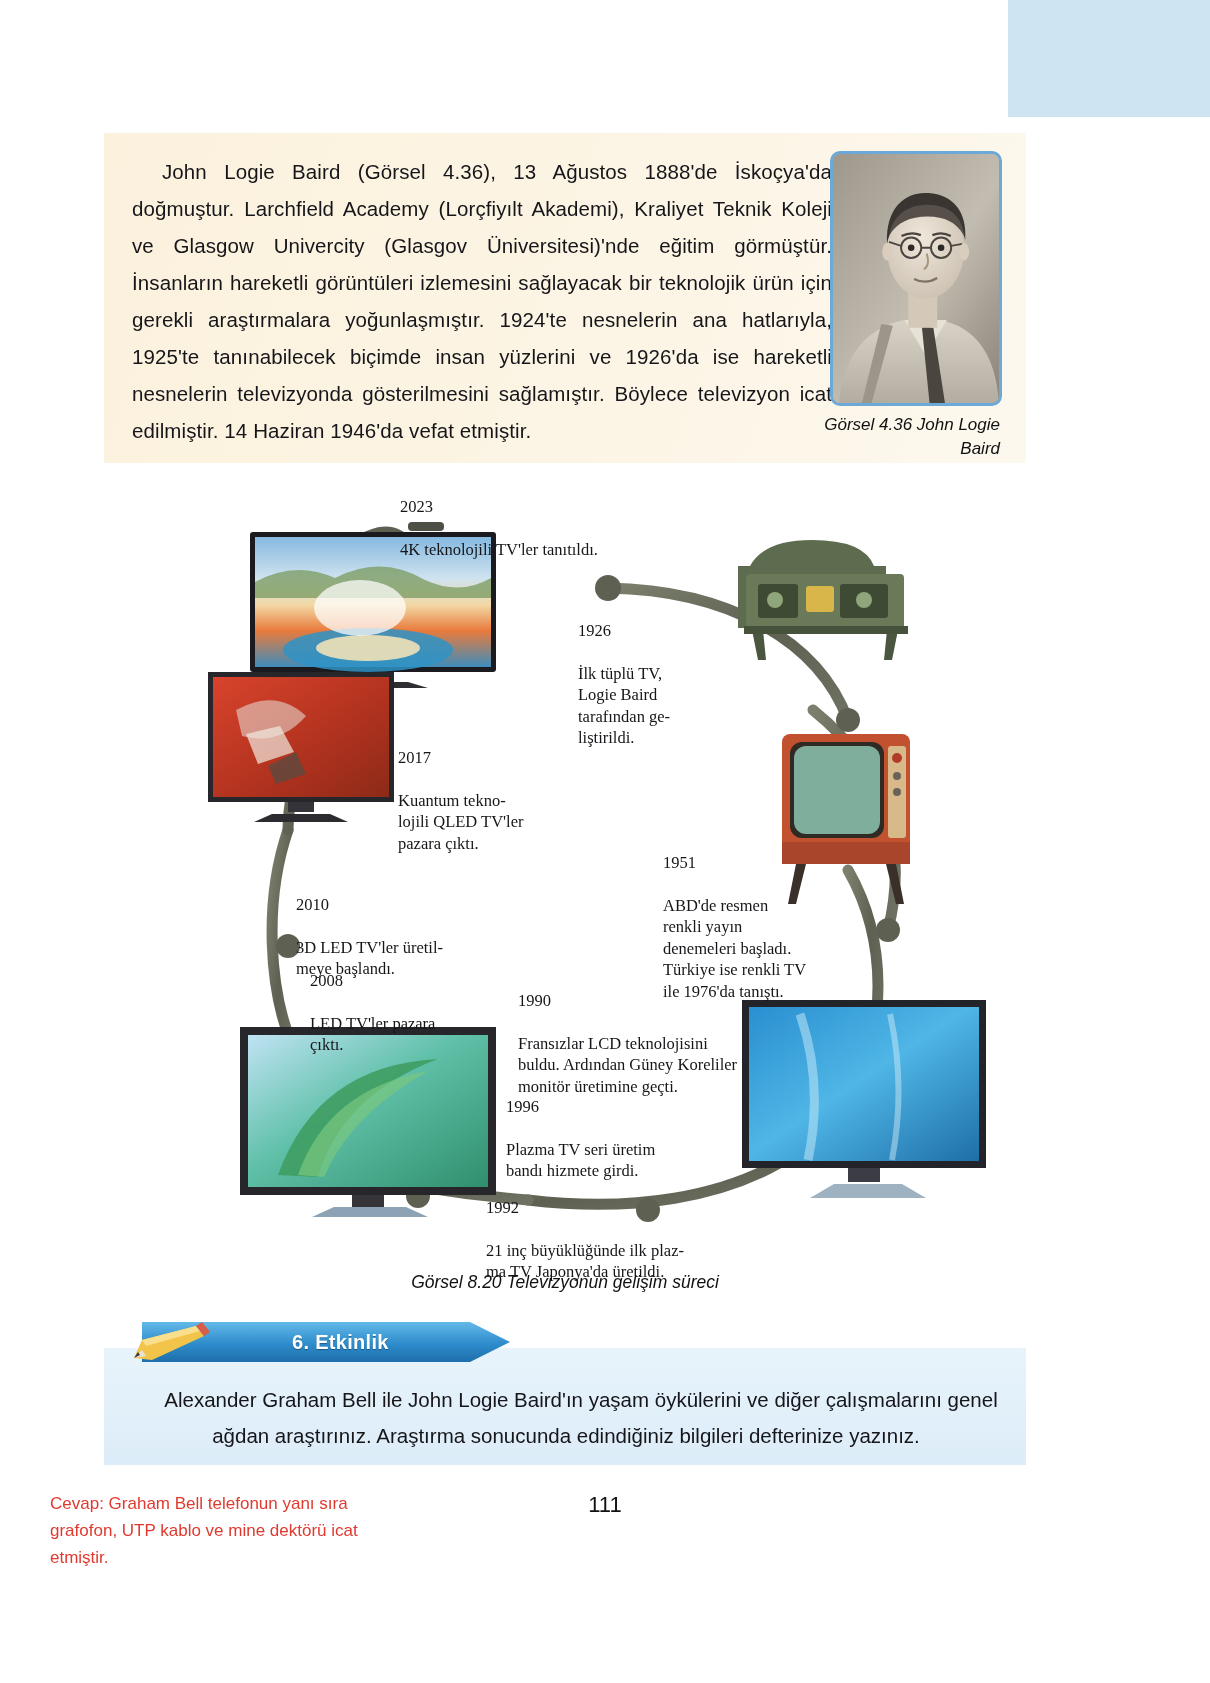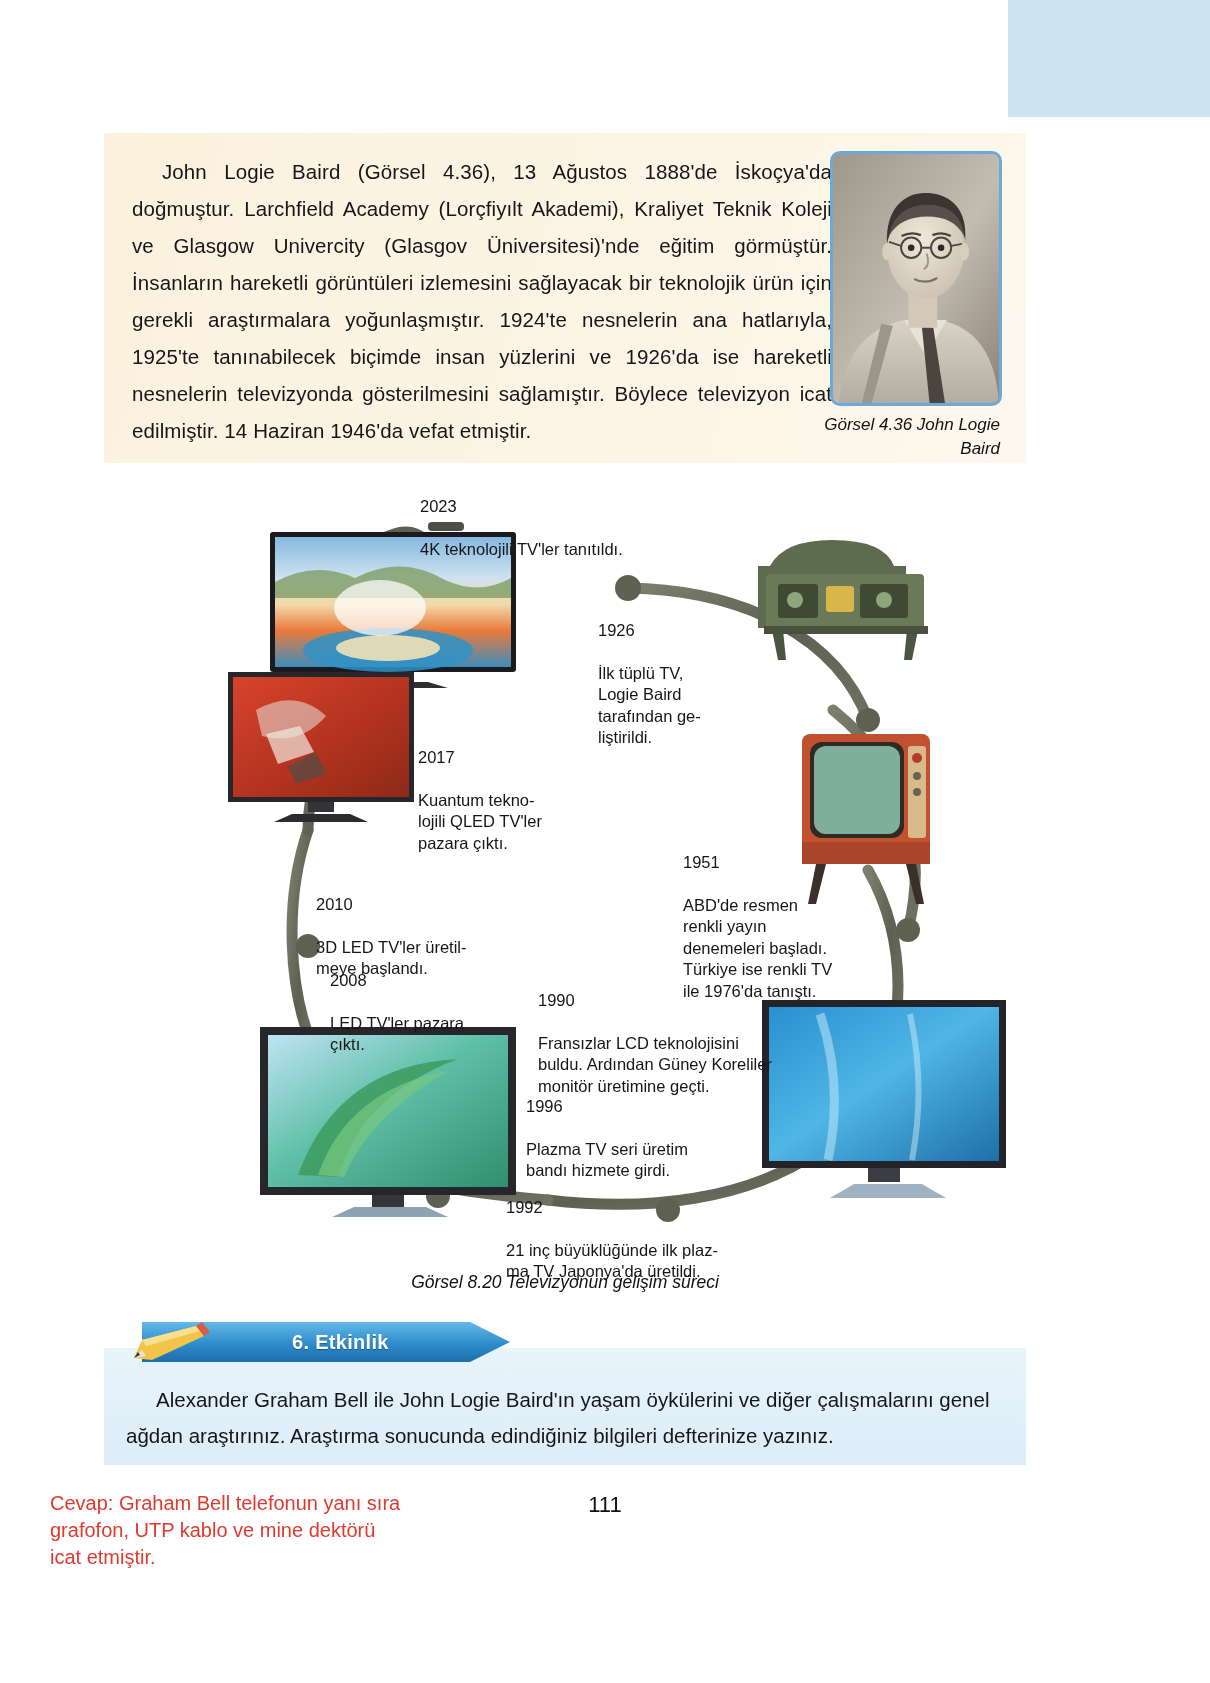--- a/index.html
+++ b/index.html
@@ -57,22 +57,22 @@
     width:190px;
     font-style:italic;
     font-size:17px;
     line-height:24px;
     text-align:right;
     color:#111;
   }
 
   
   .timeline{
-    position:absolute; left:108px; top:470px;
-    width:922px; height:790px;
+    position:absolute; left:88px; top:470px;
+    width:922px; height:790px;font-family:Liberation Serif, serif;
   }
   .tl-svg{ position:absolute; left:0; top:0; width:922px; height:790px; }
 
   .tl-label{
     position:absolute;
     font-size:16.5px;
     line-height:21.5px;
     color:#16161a;
     white-space:pre-line;
   }
@@ -112,27 +112,28 @@
     font-size:20px; font-weight:bold; color:#ffffff;
     letter-spacing:.3px;
     text-shadow:0 1px 1px rgba(0,0,0,.35);
   }
   .pencil{ position:absolute; left:8px; top:2px; width:86px; height:42px; }
 
   .activity-text{
     position:absolute; left:22px; top:62px; width:880px;
     font-size:20.5px; line-height:36px;
     color:#16161a;
+    text-align:center;
   }
   .activity-text .indent{ display:inline-block; width:30px; }
 
   
   .answer-note{
     position:absolute; left:50px; top:1490px; width:360px;
-    font-size:20px; line-height:27px;
+    font-size:17px; line-height:27px;
     color:#e03a2f;
   }
   .page-num{
     position:absolute; left:0; top:1492px; width:1210px;
     text-align:center;
     font-size:22px; color:#111;
   }
 </style>
 </head>
 <body>

